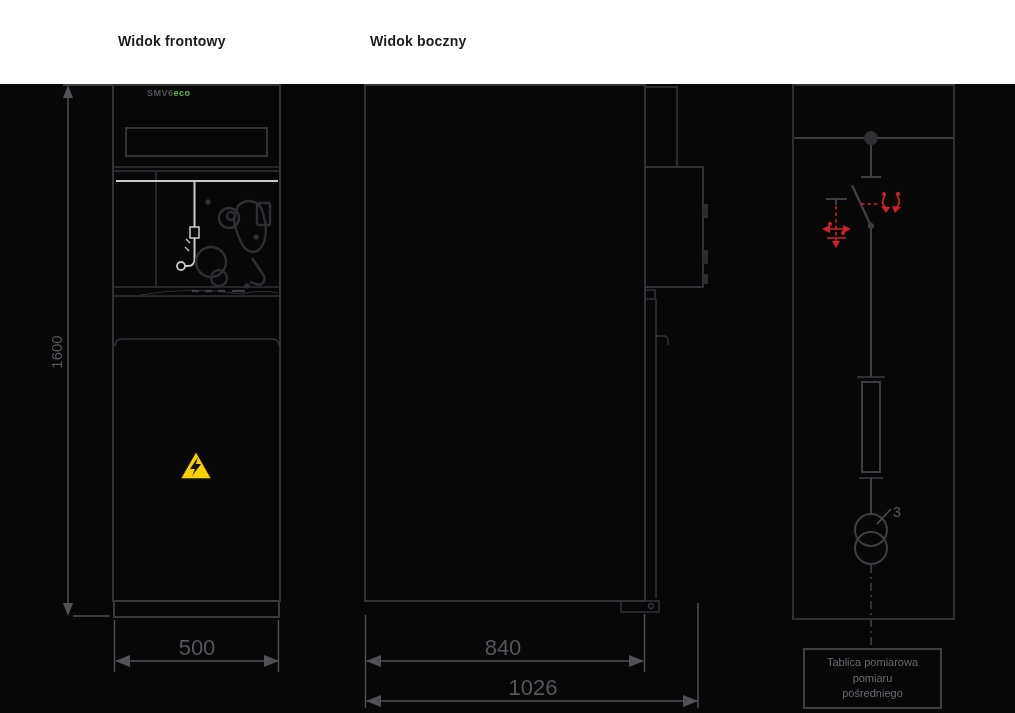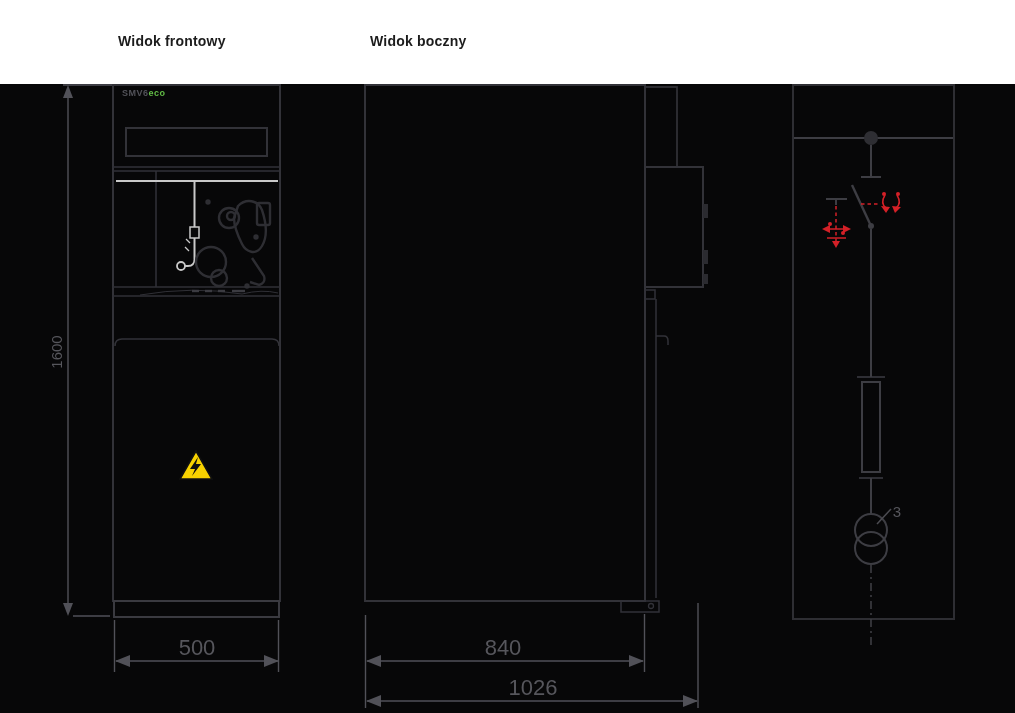--- a/index.html
+++ b/index.html
@@ -4,21 +4,21 @@
 <style>
   html,body{margin:0;padding:0;background:#ffffff;}
   .stage{position:relative;width:1015px;height:713px;background:#ffffff;overflow:hidden;
          font-family:"Liberation Sans",sans-serif;}
   .hdr{position:absolute;top:33px;font-size:14px;font-weight:bold;color:#1c1c1c;letter-spacing:.2px;}
   .hdr.front{left:118px;}
   .hdr.side{left:370px;text-align:center;}
   .canvas{position:absolute;left:0;top:84px;width:1015px;height:629px;background:#070708;}
   svg.linework{position:absolute;left:0;top:0;width:1015px;height:713px;}
   .logo{position:absolute;left:122px;top:88px;font-size:9px;font-weight:bold;letter-spacing:.5px;}
-  .logo .brand{color:#53535a;}
+  .logo .brand{color:#53535a;margin-left:25px;}
   .logo .eco{color:#62bb46;margin-left:0;}
   .dim{position:absolute;color:#56565c;font-size:22px;transform:translate(-50%,-50%);white-space:nowrap;}
   .dim.v{font-size:15px;transform:translate(-50%,-50%) rotate(-90deg);}
   .phase3{position:absolute;left:897px;top:511px;transform:translate(-50%,-50%);
           color:#56565c;font-size:15px;}
   .notebox{position:absolute;left:803px;top:648px;width:135px;height:57px;border:2px solid #3f3f45;
            color:#6a6a71;font-size:11px;line-height:1.45;text-align:center;
            display:flex;flex-direction:column;justify-content:center;background:#070708;}
 </style>
 </head>
@@ -175,14 +175,19 @@
     <span class="brand">SMV6</span><span class="eco">eco</span>
   </div>
 
   <div class="dim v" style="left:56px;top:352px;">1600</div>
   <div class="dim" style="left:197px;top:648px;">500</div>
   <div class="dim" style="left:503px;top:648px;">840</div>
   <div class="dim" style="left:533px;top:688px;text-align:center;">1026</div>
 
   <div class="phase3">3</div>
 
+  <div class="notebox">
+    <span>Tablica pomiarowa</span>
+    <span>pomiaru</span>
+    <span>pośredniego</span>
+  </div>
 
 </div>
 
 </body></html>

